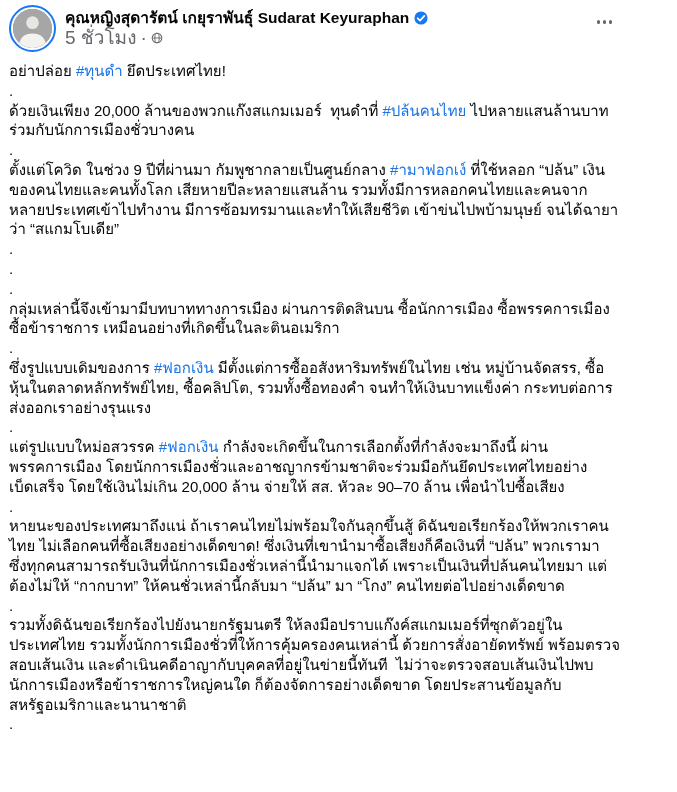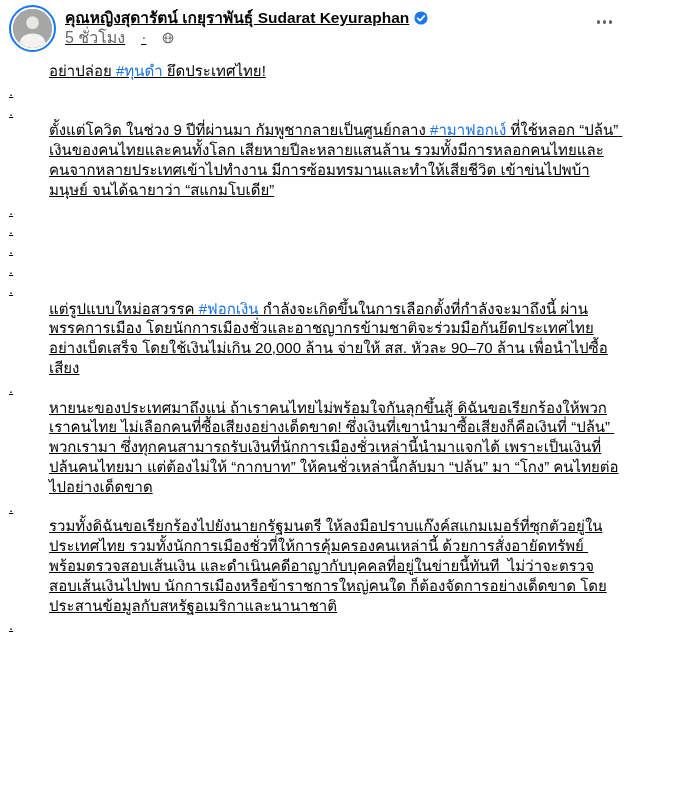--- a/index.html
+++ b/index.html
@@ -1,38 +1,38 @@
 <!DOCTYPE html>
 <html lang="th" style="--hashtag-color: #1b74e4; --badge: #1877f2;"><head>
 <meta charset="utf-8">
 <style>
   :root { --hashtag-color:#1b74e4; --text:#050505; --meta:#65676b; --badge:#1877f2; }
   * { box-sizing:border-box; }
   html,body { margin:0; padding:0; }
   body { background:#ffffff; font-family:"Liberation Sans","DejaVu Sans",sans-serif; }
-  .page { width:630px; min-height:792px; background:#ffffff; position:relative; overflow:hidden;text-decoration:underline; }
+  .page { width:630px; min-height:792px; background:#ffffff; position:relative; overflow:hidden; }
 
   
   .header { display:flex; align-items:flex-start; padding:5px 10px 0 9px; position:relative; }
   .avatar-wrap { width:47px; height:47px; border-radius:50%; border:2px solid var(--badge); padding:2px; flex:0 0 auto; }
   .avatar-photo { width:100%; height:100%; border-radius:50%; background:#9a9a9a; overflow:hidden; position:relative; }
   .avatar-photo svg { position:absolute; left:0; top:0; width:100%; height:100%; }
   .header-text { margin-left:9px; padding-top:3px; min-width:0; }
   .name-line { display:flex; align-items:center; gap:5px; }
   .name { font-size:15.5px; font-weight:700; color:var(--text); line-height:20px; cursor:pointer; }
   .badge { width:14px; height:14px; flex:0 0 auto; }
-  .meta-line { display:flex; align-items:center; gap:16px; font-size:16px; color:var(--meta); line-height:17px; margin-top:1px; }
+  .meta-line { display:flex; align-items:center; gap:4px; font-size:19px; color:var(--meta); line-height:17px; margin-top:1px; }
   .meta-time { cursor:pointer; }
   .globe { width:12px; height:12px; display:inline-block; }
   .more-btn { position:absolute; right:16px; top:14px; display:flex; gap:2.5px; padding:6px 2px; cursor:pointer; border-radius:6px; }
   .more-btn i { width:3.5px; height:3.5px; border-radius:50%; background:#606770; display:block; }
 
   
   .post-content { padding:9px 10px 0 9px; font-size:15px; line-height:19.8px; color:var(--text); }
-  .para { white-space:pre-wrap; word-break:normal;margin-left:40px; }
+  .para { white-space:pre-wrap; word-break:normal; }
   .para-sep { white-space:pre; }
   .hashtag { color:var(--hashtag-color); cursor:pointer; }
 </style>
 </head>
 <body>
 
 <div class="page">
 
   <div class="header">
 
@@ -69,26 +69,29 @@
       <i></i>
       <i></i>
       <i></i>
     </div>
 
   </div>
 
   <div class="post-content">
       <div class="para"><span>อย่าปล่อย </span><span class="hashtag">#ทุนดำ</span><span> ยึดประเทศไทย!</span></div>
       <div class="para-sep">.</div>
+      <div class="para"><span>ด้วยเงินเพียง 20,000 ล้านของพวกแก๊งสแกมเมอร์  ทุนดำที่ </span><span class="hashtag">#ปล้นคนไทย</span><span> ไปหลายแสนล้านบาท ร่วมกับนักการเมืองชั่วบางคน</span></div>
       <div class="para-sep">.</div>
       <div class="para"><span>ตั้งแต่โควิด ในช่วง 9 ปีที่ผ่านมา กัมพูชากลายเป็นศูนย์กลาง </span><span class="hashtag">#ามาฟอกเง์</span><span> ที่ใช้หลอก “ปล้น” เงินของคนไทยและคนทั้งโลก เสียหายปีละหลายแสนล้าน รวมทั้งมีการหลอกคนไทยและคนจากหลายประเทศเข้าไปทำงาน มีการซ้อมทรมานและทำให้เสียชีวิต เข้าข่นไปพบ้ามนุษย์ จนได้ฉายาว่า “สแกมโบเดีย”</span></div>
       <div class="para-sep">.</div>
       <div class="para-sep">.</div>
       <div class="para-sep">.</div>
+      <div class="para"><span>กลุ่มเหล่านี้จึงเข้ามามีบทบาททางการเมือง ผ่านการติดสินบน ซื้อนักการเมือง ซื้อพรรคการเมือง ซื้อข้าราชการ เหมือนอย่างที่เกิดขึ้นในละตินอเมริกา</span></div>
       <div class="para-sep">.</div>
+      <div class="para"><span>ซึ่งรูปแบบเดิมของการ </span><span class="hashtag">#ฟอกเงิน</span><span> มีตั้งแต่การซื้ออสังหาริมทรัพย์ในไทย เช่น หมู่บ้านจัดสรร, ซื้อหุ้นในตลาดหลักทรัพย์ไทย, ซื้อคลิปโต, รวมทั้งซื้อทองคำ จนทำให้เงินบาทแข็งค่า กระทบต่อการส่งออกเราอย่างรุนแรง</span></div>
       <div class="para-sep">.</div>
       <div class="para"><span>แต่รูปแบบใหม่อสวรรค </span><span class="hashtag">#ฟอกเงิน</span><span> กำลังจะเกิดขึ้นในการเลือกตั้งที่กำลังจะมาถึงนี้ ผ่านพรรคการเมือง โดยนักการเมืองชั่วและอาชญากรข้ามชาติจะร่วมมือกันยึดประเทศไทยอย่างเบ็ดเสร็จ โดยใช้เงินไม่เกิน 20,000 ล้าน จ่ายให้ สส. หัวละ 90–70 ล้าน เพื่อนำไปซื้อเสียง</span></div>
       <div class="para-sep">.</div>
       <div class="para"><span>หายนะของประเทศมาถึงแน่ ถ้าเราคนไทยไม่พร้อมใจกันลุกขึ้นสู้ ดิฉันขอเรียกร้องให้พวกเราคนไทย ไม่เลือกคนที่ซื้อเสียงอย่างเด็ดขาด! ซึ่งเงินที่เขานำมาซื้อเสียงก็คือเงินที่ “ปล้น” พวกเรามา ซึ่งทุกคนสามารถรับเงินที่นักการเมืองชั่วเหล่านี้นำมาแจกได้ เพราะเป็นเงินที่ปล้นคนไทยมา แต่ต้องไม่ให้ “กากบาท” ให้คนชั่วเหล่านี้กลับมา “ปล้น” มา “โกง” คนไทยต่อไปอย่างเด็ดขาด</span></div>
       <div class="para-sep">.</div>
       <div class="para"><span>รวมทั้งดิฉันขอเรียกร้องไปยังนายกรัฐมนตรี ให้ลงมือปราบแก๊งค์สแกมเมอร์ที่ซุกตัวอยู่ในประเทศไทย รวมทั้งนักการเมืองชั่วที่ให้การคุ้มครองคนเหล่านี้ ด้วยการสั่งอายัดทรัพย์ พร้อมตรวจสอบเส้นเงิน และดำเนินคดีอาญากับบุคคลที่อยู่ในข่ายนี้ทันที  ไม่ว่าจะตรวจสอบเส้นเงินไปพบ นักการเมืองหรือข้าราชการใหญ่คนใด ก็ต้องจัดการอย่างเด็ดขาด โดยประสานข้อมูลกับสหรัฐอเมริกาและนานาชาติ</span></div>
       <div class="para-sep">.</div>
     </div>
 
 </div>

